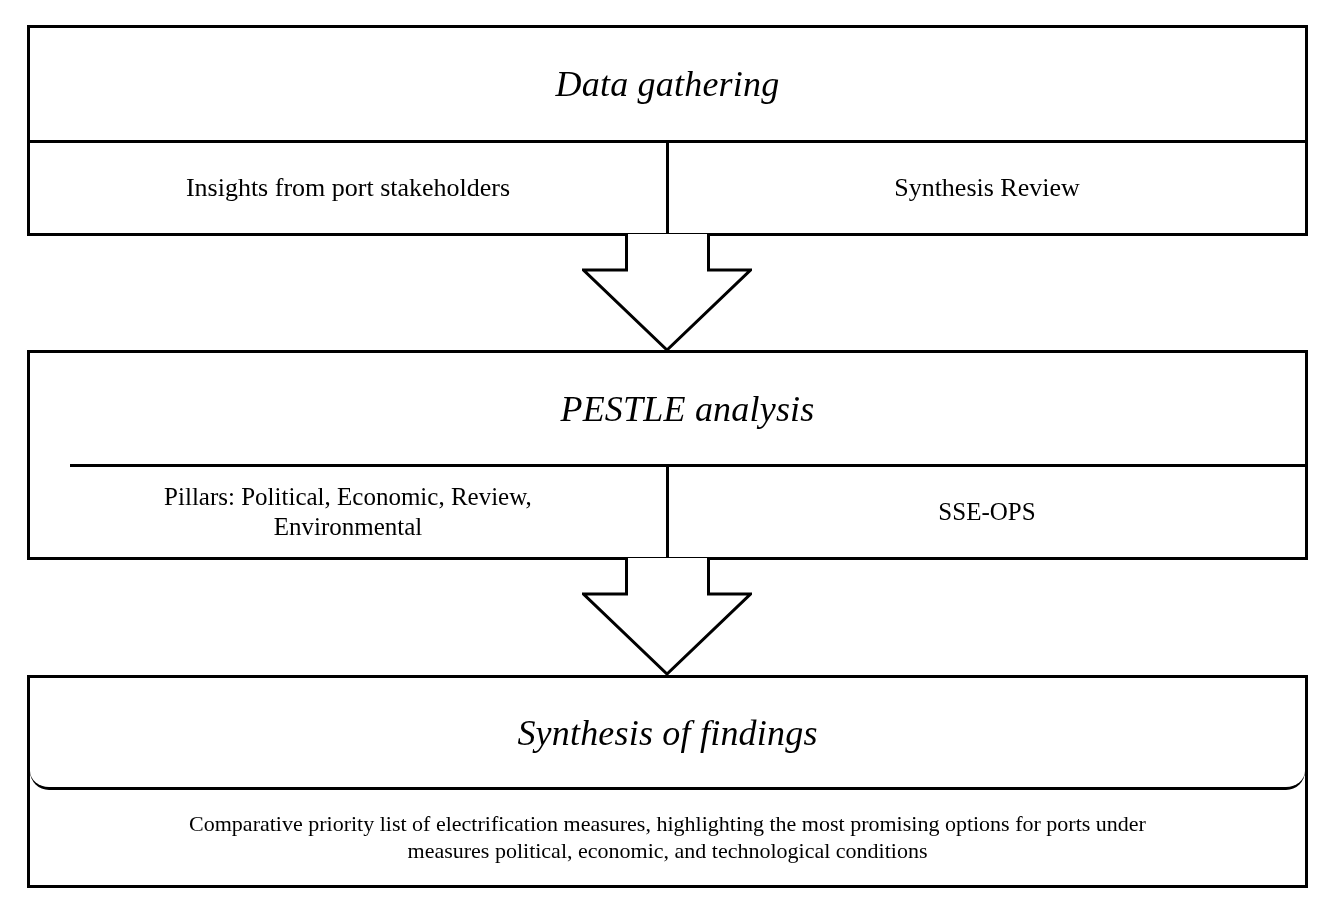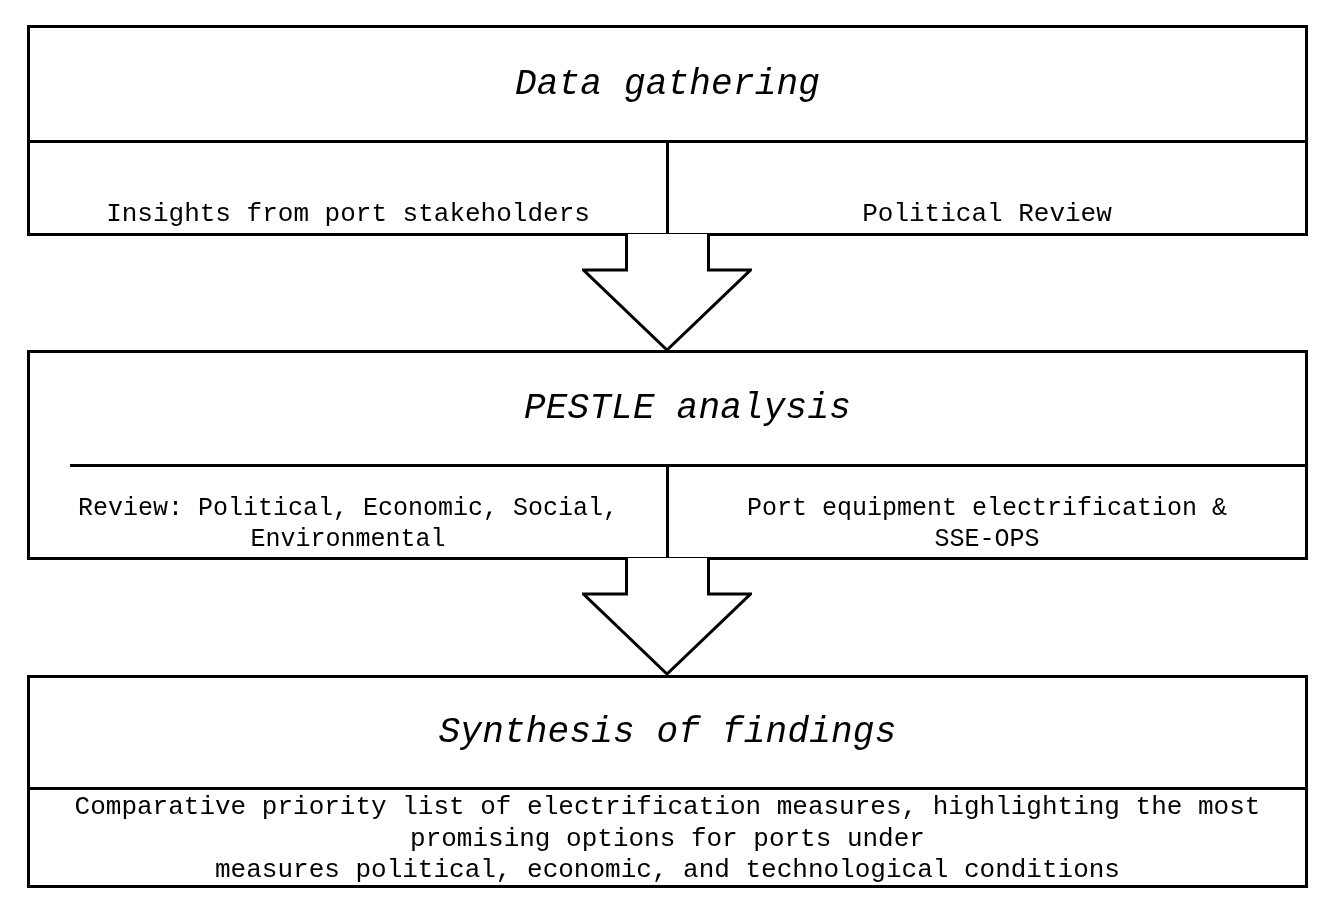--- a/index.html
+++ b/index.html
@@ -5,21 +5,21 @@
   html, body {
     margin: 0;
     padding: 0;
     background: #ffffff;
   }
   #canvas {
     position: relative;
     width: 1176px;
     height: 914px;
     background: #ffffff;
-    font-family: Liberation Mono, monospace;
+    font-family: Liberation Serif, serif;
     color: #000000;
   }
   .stage {
     position: absolute;
     left: 27px;
     width: 1281px;
     border: 3px solid #000000;
     box-sizing: border-box;
     display: flex;
     flex-direction: column;
@@ -37,40 +37,40 @@
   .stage-cells {
     flex: 1;
     display: flex;
     align-items: stretch;
   }
   .cell {
     flex: 1;
     display: flex;
     flex-direction: column;
     align-items: center;
-    justify-content: flex-end;
+    justify-content: center;
     text-align: center;
     font-size: 25px;
     line-height: 1.22;
     padding: 2px 14px;
     box-sizing: border-box;
   }
   .cell + .cell {
     border-left: 3px solid #000000;
   }
   #stage-1 { top: 25px;  height: 211px; }
   #stage-1 .stage-title { flex: 0 0 112px; }
   #stage-1 .cell { font-size: 26px; }
 
   #stage-2 { top: 350px; height: 210px; }
   #stage-2 .stage-title { flex: 0 0 111px; margin-left: 40px; }
 
   #stage-3 { top: 675px; height: 213px; }
-  #stage-3 .stage-title { flex: 0 0 109px; }
-  #stage-3 .cell { font-size: 26px; }
+  #stage-3 .stage-title { flex: 0 0 109px; border-radius: 19px; }
+  #stage-3 .cell { font-size: 22px; }
 
   .down-arrow {
     position: absolute;
     width: 170px;
     height: 118px;
     left: 582px;
   }
   #arrow-1 { top: 234px; }
   #arrow-2 { top: 558px; }
 </style>
@@ -79,38 +79,37 @@
 
 <div id="canvas">
 
   <div class="stage" id="stage-1">
     <div class="stage-title">Data gathering</div>
     <div class="stage-cells">
       <div class="cell">
           <div>Insights from port stakeholders</div>
         </div>
       <div class="cell">
-          <div>Political Review</div>
+          <div>Synthesis Review</div>
         </div>
     </div>
   </div>
 
   <svg class="down-arrow" id="arrow-1" viewBox="0 0 170 118">
     <path d="M44.5 0 V36 H1.5 L85 116 L168.5 36 H126.5 V0" fill="#ffffff" stroke="#000000" stroke-width="3" stroke-linejoin="miter"></path>
   </svg>
 
   <div class="stage" id="stage-2">
     <div class="stage-title">PESTLE analysis</div>
     <div class="stage-cells">
       <div class="cell">
-          <div>Review: Political, Economic, Social,</div>
+          <div>Pillars: Political, Economic, Review,</div>
           <div>Environmental</div>
         </div>
       <div class="cell">
-          <div>Port equipment electrification &amp;</div>
           <div>SSE-OPS</div>
         </div>
     </div>
   </div>
 
   <svg class="down-arrow" id="arrow-2" viewBox="0 0 170 118">
     <path d="M44.5 0 V36 H1.5 L85 116 L168.5 36 H126.5 V0" fill="#ffffff" stroke="#000000" stroke-width="3" stroke-linejoin="miter"></path>
   </svg>
 
   <div class="stage" id="stage-3">

